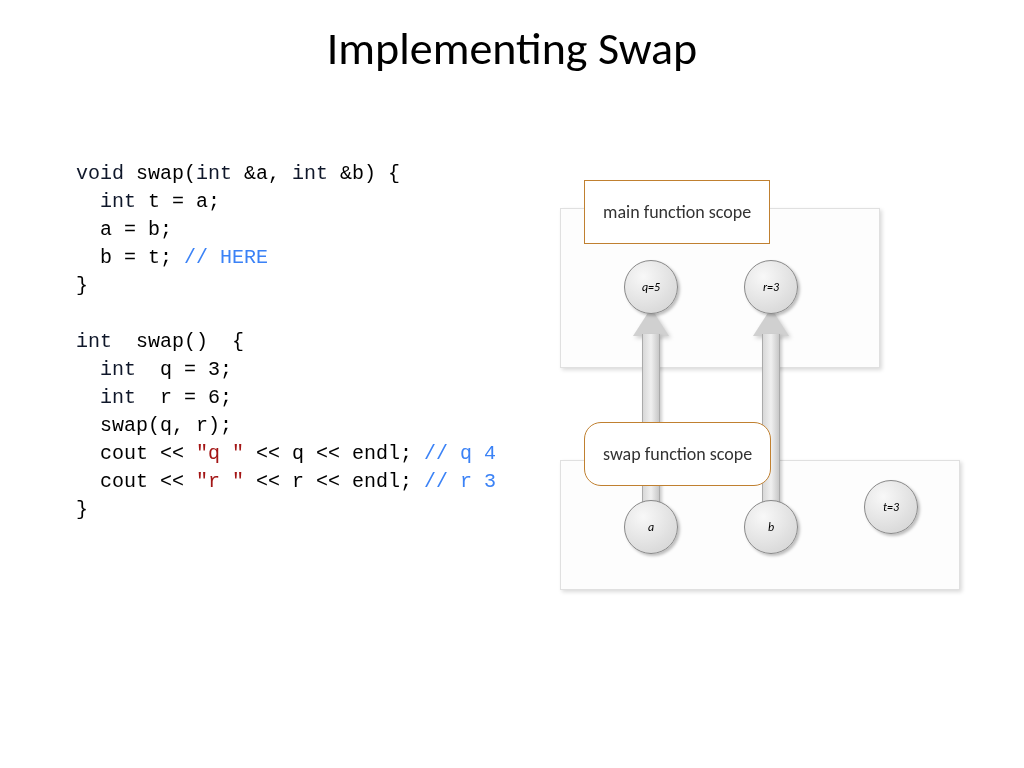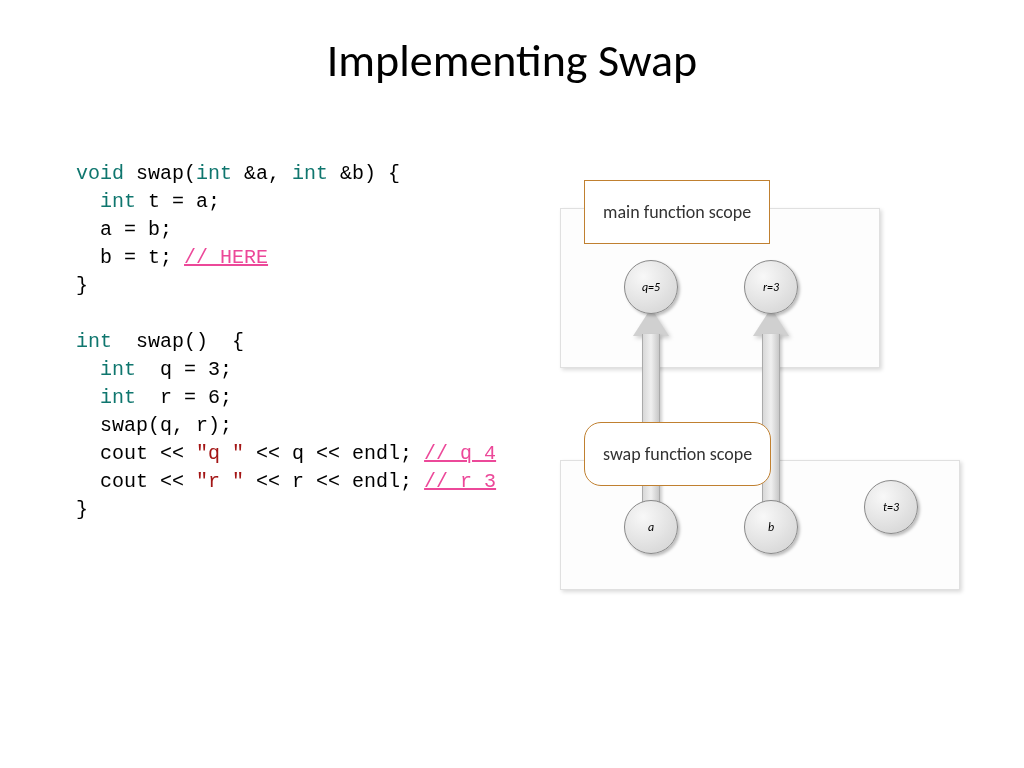--- a/index.html
+++ b/index.html
@@ -9,34 +9,34 @@
     background: #ffffff;
     font-family: Calibri, "Segoe UI", Arial, sans-serif;
     position: relative;
     overflow: hidden;
   }
   .title {
     text-align: center;
     font-size: 46px;
     font-weight: 400;
     color: #000;
-    padding-top: 32px;
+    padding-top: 20px;
   }
   .code-block {
     position: absolute;
     left: 76px;
     top: 160px;
     font-family: Consolas, "Courier New", monospace;
     font-size: 20px;
     line-height: 28px;
     color: #000;
     white-space: pre;
   }
-  .kw { color: #0f766e; }
-  .cm { color: #ec4899; text-decoration: underline; }
+  .kw { color: #0f172a; }
+  .cm { color: #3b82f6; }
   .st { color: #a31515; }
 
   
   .diagram {
     position: absolute;
     left: 560px;
     top: 160px;
     width: 420px;
     height: 460px;
   }

